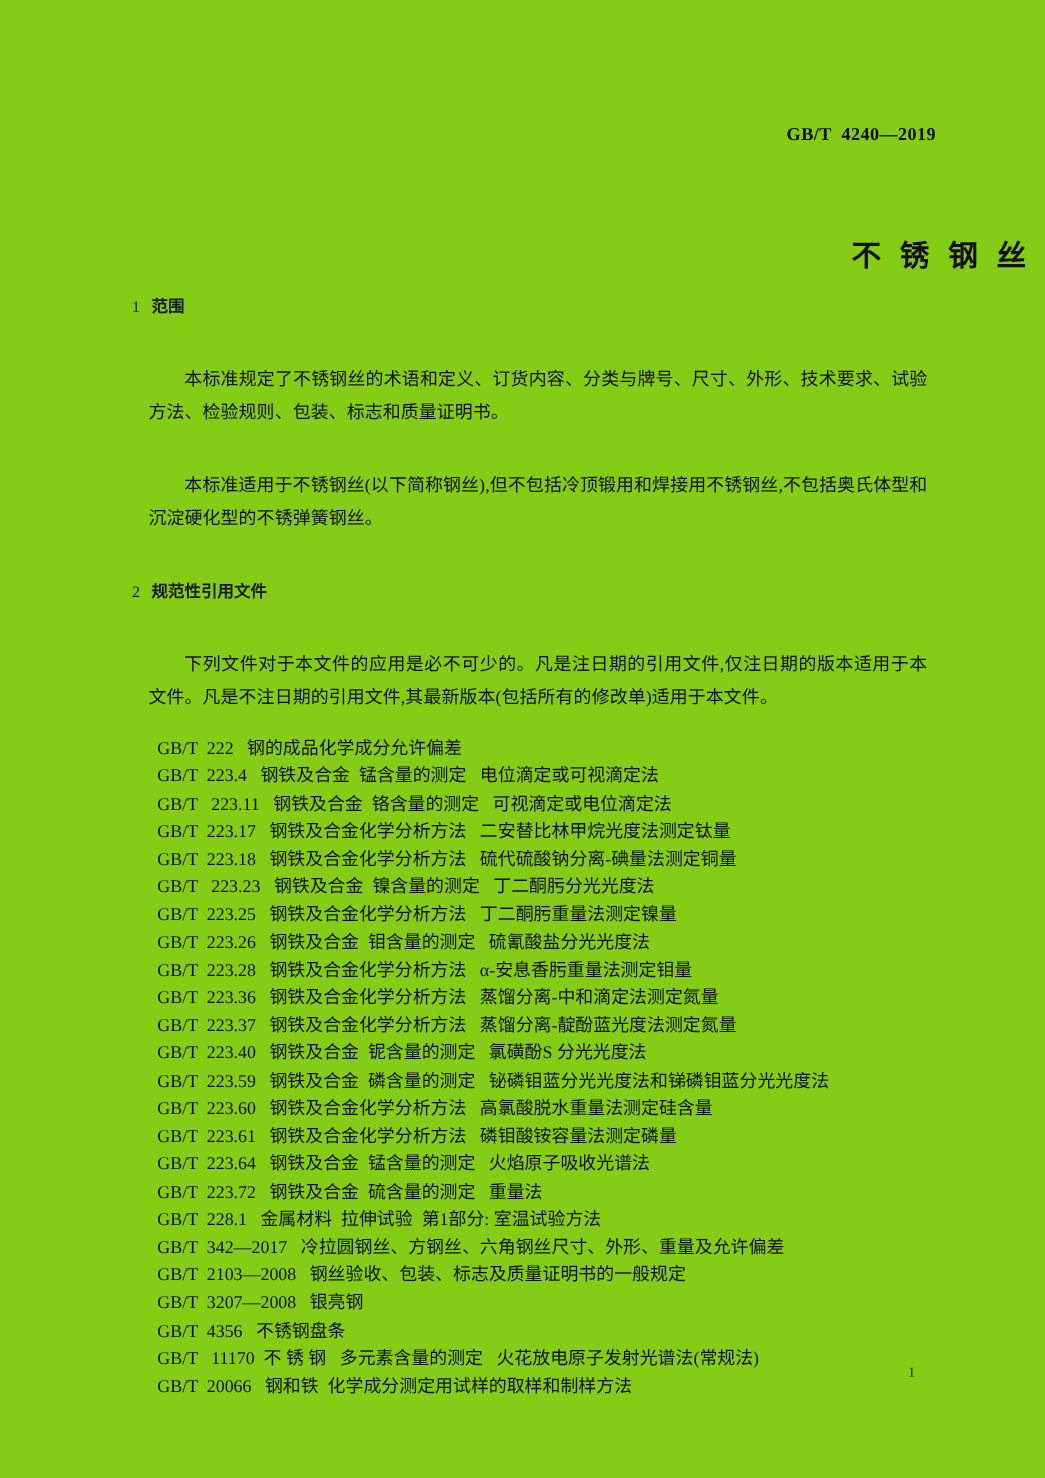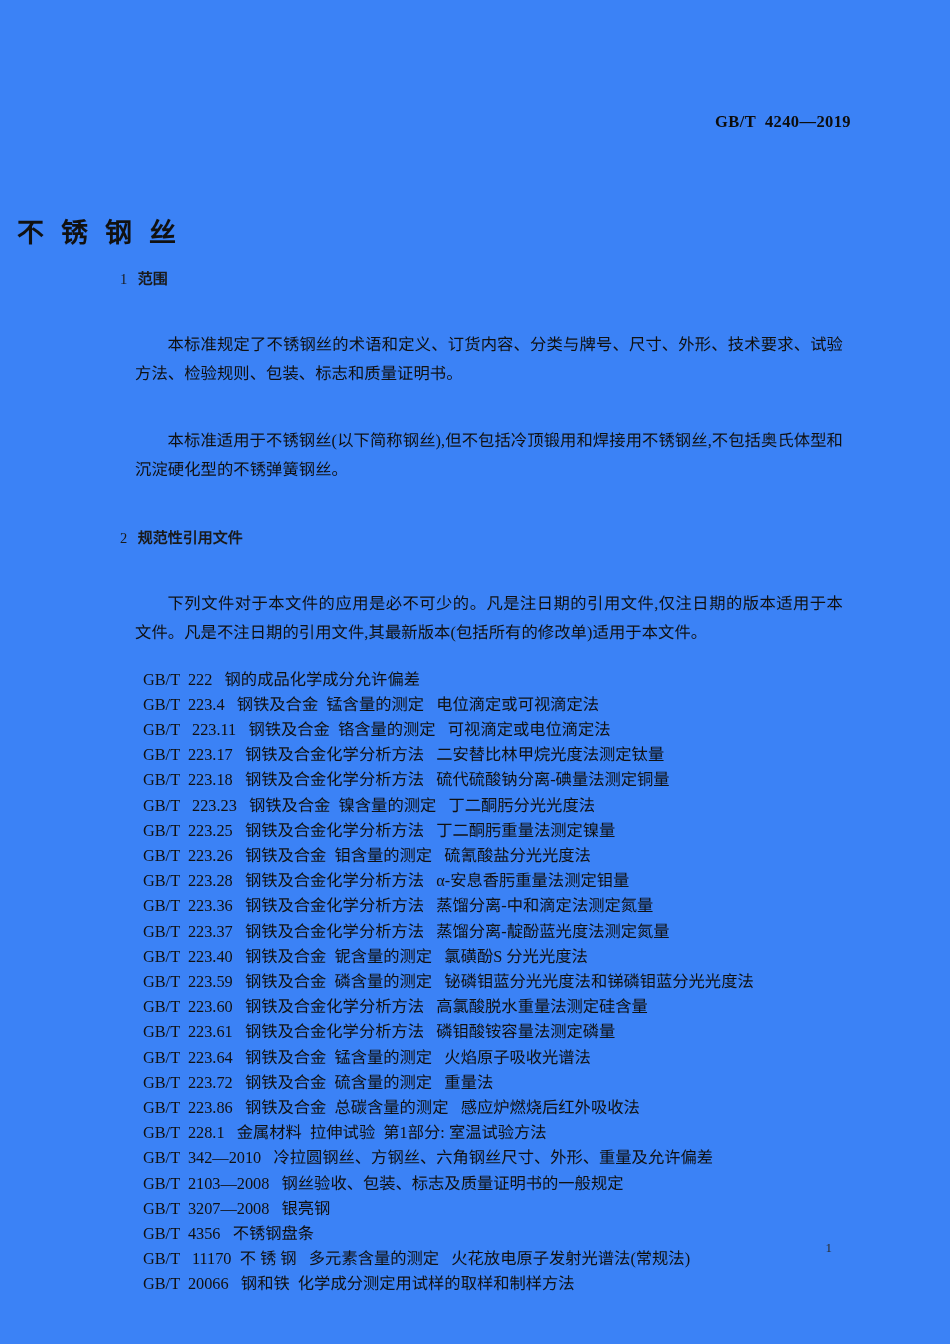--- a/index.html
+++ b/index.html
@@ -11,21 +11,21 @@
   body {
     font-family: "Liberation Serif", "DejaVu Serif", serif;
     color: #0d0d0d;
     -webkit-font-smoothing: antialiased;
   }
   .page {
     position: relative;
     width: 950px;
     height: 1344px;
     margin: 0 auto;
-    background: #3b82f6;
+    background: #84cc16;
     overflow: hidden;
     box-sizing: border-box;
   }
 
   
   .running-head {
     position: absolute;
     top: 112px;
     right: 99px;
     font-family: "Liberation Serif", "DejaVu Serif", serif;
@@ -34,21 +34,21 @@
     letter-spacing: 0.4px;
     white-space: pre;
   }
 
   
   .doc-title {
     position: absolute;
     top: 193px;
     left: 0;
     width: 950px;
-    text-align: left;
+    text-align: right;
     font-family: Liberation Serif, serif;
     font-weight: bold;
     font-size: 27px;
     letter-spacing: 17px;
     text-indent: 17px;
     color: #111111;
   }
 
   
   .content {
@@ -158,23 +158,22 @@
         <li class="ref-item">GB/T  223.26   钢铁及合金  钼含量的测定   硫氰酸盐分光光度法</li>
         <li class="ref-item">GB/T  223.28   钢铁及合金化学分析方法   α-安息香肟重量法测定钼量</li>
         <li class="ref-item">GB/T  223.36   钢铁及合金化学分析方法   蒸馏分离-中和滴定法测定氮量</li>
         <li class="ref-item">GB/T  223.37   钢铁及合金化学分析方法   蒸馏分离-靛酚蓝光度法测定氮量</li>
         <li class="ref-item">GB/T  223.40   钢铁及合金  铌含量的测定   氯磺酚S 分光光度法</li>
         <li class="ref-item">GB/T  223.59   钢铁及合金  磷含量的测定   铋磷钼蓝分光光度法和锑磷钼蓝分光光度法</li>
         <li class="ref-item">GB/T  223.60   钢铁及合金化学分析方法   高氯酸脱水重量法测定硅含量</li>
         <li class="ref-item">GB/T  223.61   钢铁及合金化学分析方法   磷钼酸铵容量法测定磷量</li>
         <li class="ref-item">GB/T  223.64   钢铁及合金  锰含量的测定   火焰原子吸收光谱法</li>
         <li class="ref-item">GB/T  223.72   钢铁及合金  硫含量的测定   重量法</li>
-        <li class="ref-item">GB/T  223.86   钢铁及合金  总碳含量的测定   感应炉燃烧后红外吸收法</li>
         <li class="ref-item">GB/T  228.1   金属材料  拉伸试验  第1部分: 室温试验方法</li>
-        <li class="ref-item">GB/T  342—2010   冷拉圆钢丝、方钢丝、六角钢丝尺寸、外形、重量及允许偏差</li>
+        <li class="ref-item">GB/T  342—2017   冷拉圆钢丝、方钢丝、六角钢丝尺寸、外形、重量及允许偏差</li>
         <li class="ref-item">GB/T  2103—2008   钢丝验收、包装、标志及质量证明书的一般规定</li>
         <li class="ref-item">GB/T  3207—2008   银亮钢</li>
         <li class="ref-item">GB/T  4356   不锈钢盘条</li>
         <li class="ref-item">GB/T   11170  不 锈 钢   多元素含量的测定   火花放电原子发射光谱法(常规法)</li>
         <li class="ref-item">GB/T  20066   钢和铁  化学成分测定用试样的取样和制样方法</li>
       </ul>
 
   </div>
 
   <div class="folio">1</div>

